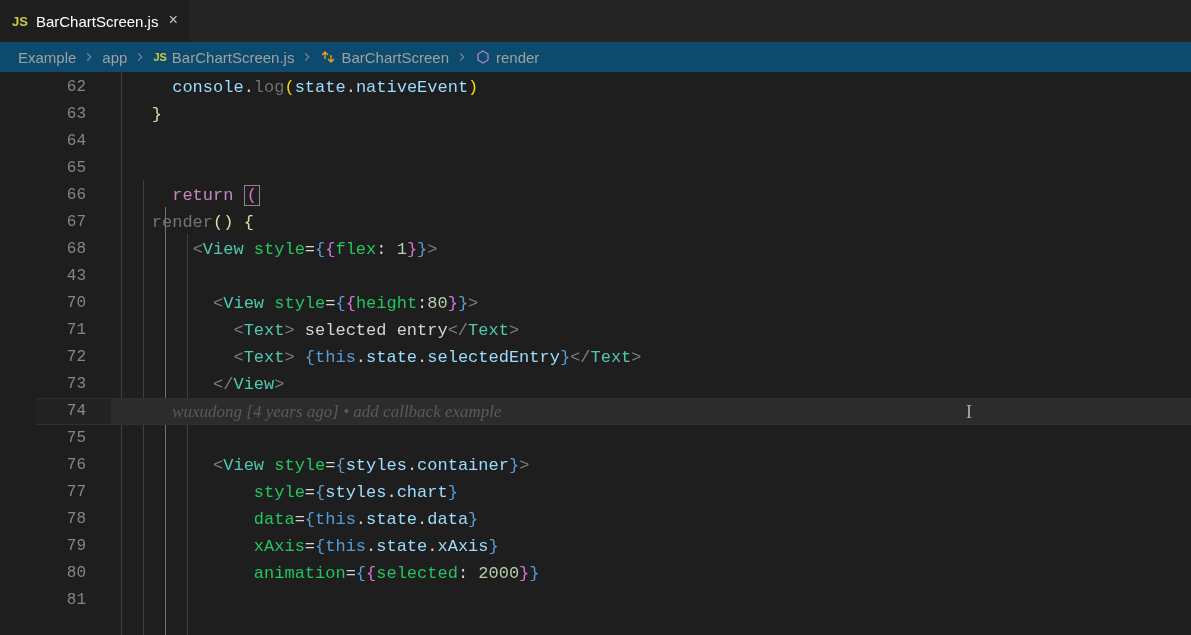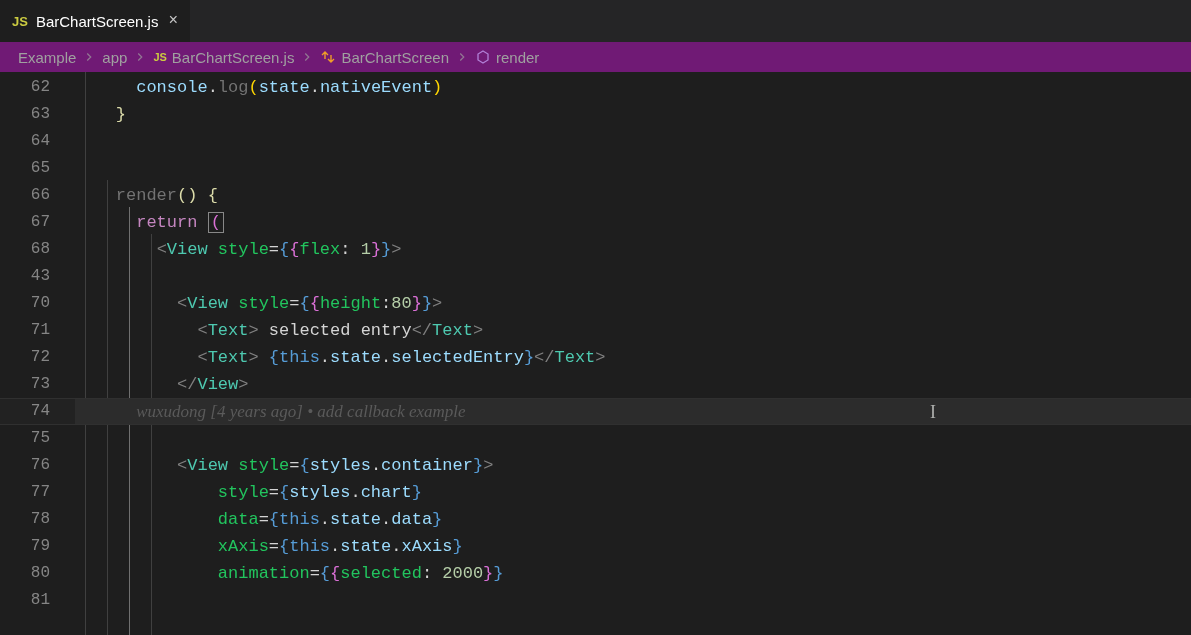--- a/index.html
+++ b/index.html
@@ -29,21 +29,21 @@
   }
   .tab .js-badge {
     color: #cbcb41;
     font-weight: bold;
     font-size: 13px;
     font-family: sans-serif;
   }
   .tab-title { color: #ffffff; font-size: 15px; font-family: "Segoe UI", sans-serif;}
   .tab-close { color: #c5c5c5; font-size: 16px; padding: 0 2px; cursor: pointer; }
   .breadcrumb {
-    background: #701a75;
+    background: #0c4a6e;
     height: 30px;
     display: flex;
     align-items: center;
     padding: 0 18px;
     gap: 6px;
     font-size: 15px;
     color: #a0a0a0;
     font-family: "Segoe UI", sans-serif;
   }
   .breadcrumb .sep svg { width: 14px; height: 14px; }
@@ -54,20 +54,21 @@
     font-size: 11px;
     font-family: sans-serif;
   }
   .breadcrumb .crumb { display:flex; align-items:center; gap:5px; cursor:pointer;}
   .method-icon { color: #b180d7; display:flex;}
   .class-icon { color: #ee9d28; display:flex;}
   .editor {
     position: relative;
     display: flex;
     height: calc(635px - 72px);
+    margin-left: 36px;
   }
   .gutter {
     width: 75px;
     text-align: right;
     color: #858585;
     font-size: 16px;
     user-select: none;
     padding-top: 2px;
   }
   .gutter div { height: 27px; line-height: 27px; padding-right: 25px;}
@@ -217,22 +218,22 @@
   <div class="code">
     <div class="indent-guide ig1"></div>
     <div class="indent-guide ig2"></div>
     <div class="indent-guide ig3"></div>
     <div class="indent-guide ig4"></div>
 
     <div class="line">      <span class="clr-prop">console</span><span class="clr-punc">.</span><span class="clr-fn">log</span><span class="clr-yellow">(</span><span class="clr-prop">state</span><span class="clr-punc">.</span><span class="clr-prop">nativeEvent</span><span class="clr-yellow">)</span></div>
     <div class="line">    <span class="clr-yellowbrace">}</span></div>
     <div class="line"> </div>
     <div class="line"> </div>
+    <div class="line">      <span class="clr-kw">return</span> <span class="clr-pink cursor-box">(</span></div>
     <div class="line">    <span class="clr-fn">render</span><span class="clr-yellowbrace">()</span><span> </span><span class="clr-yellowbrace">{</span></div>
-    <div class="line">      <span class="clr-kw">return</span> <span class="clr-pink cursor-box">(</span></div>
     <div class="line">        <span class="clr-brkt">&lt;</span><span class="clr-tag">View</span> <span class="clr-attr">style</span><span class="clr-white">=</span><span class="clr-kwblue">{</span><span class="clr-pink">{</span><span class="clr-attr">flex</span><span class="clr-white">: </span><span class="clr-num">1</span><span class="clr-pink">}</span><span class="clr-kwblue">}</span><span class="clr-brkt">&gt;</span></div>
     <div class="line"> </div>
     <div class="line">          <span class="clr-brkt">&lt;</span><span class="clr-tag">View</span> <span class="clr-attr">style</span><span class="clr-white">=</span><span class="clr-kwblue">{</span><span class="clr-pink">{</span><span class="clr-attr">height</span><span class="clr-white">:</span><span class="clr-num">80</span><span class="clr-pink">}</span><span class="clr-kwblue">}</span><span class="clr-brkt">&gt;</span></div>
     <div class="line">            <span class="clr-brkt">&lt;</span><span class="clr-tag">Text</span><span class="clr-brkt">&gt;</span><span class="clr-white"> selected entry</span><span class="clr-brkt">&lt;/</span><span class="clr-tag">Text</span><span class="clr-brkt">&gt;</span></div>
     <div class="line">            <span class="clr-brkt">&lt;</span><span class="clr-tag">Text</span><span class="clr-brkt">&gt;</span> <span class="clr-kwblue">{</span><span class="clr-kwblue">this</span><span class="clr-white">.</span><span class="clr-prop">state</span><span class="clr-white">.</span><span class="clr-prop">selectedEntry</span><span class="clr-kwblue">}</span><span class="clr-brkt">&lt;/</span><span class="clr-tag">Text</span><span class="clr-brkt">&gt;</span></div>
     <div class="line">          <span class="clr-brkt">&lt;/</span><span class="clr-tag">View</span><span class="clr-brkt">&gt;</span></div>
     <div class="line current"><span style="position:relative">      <span class="clr-blame">wuxudong [4 years ago] • add callback example</span></span></div>
     <div class="line"> </div>
     <div class="line">          <span class="clr-brkt">&lt;</span><span class="clr-tag">View</span> <span class="clr-attr">style</span><span class="clr-white">=</span><span class="clr-kwblue">{</span><span class="clr-prop">styles</span><span class="clr-white">.</span><span class="clr-prop">container</span><span class="clr-kwblue">}</span><span class="clr-brkt">&gt;</span></div>
     <div class="line">              <span class="clr-attr">style</span><span class="clr-white">=</span><span class="clr-kwblue">{</span><span class="clr-prop">styles</span><span class="clr-white">.</span><span class="clr-prop">chart</span><span class="clr-kwblue">}</span></div>

